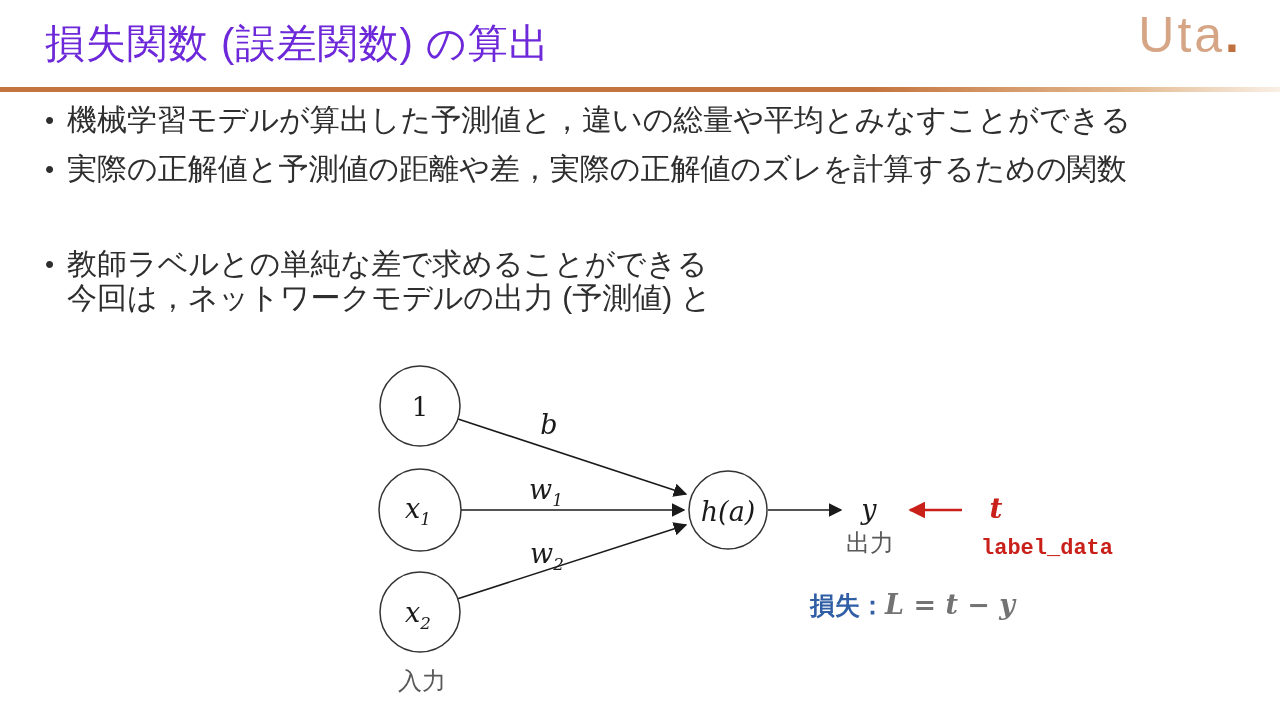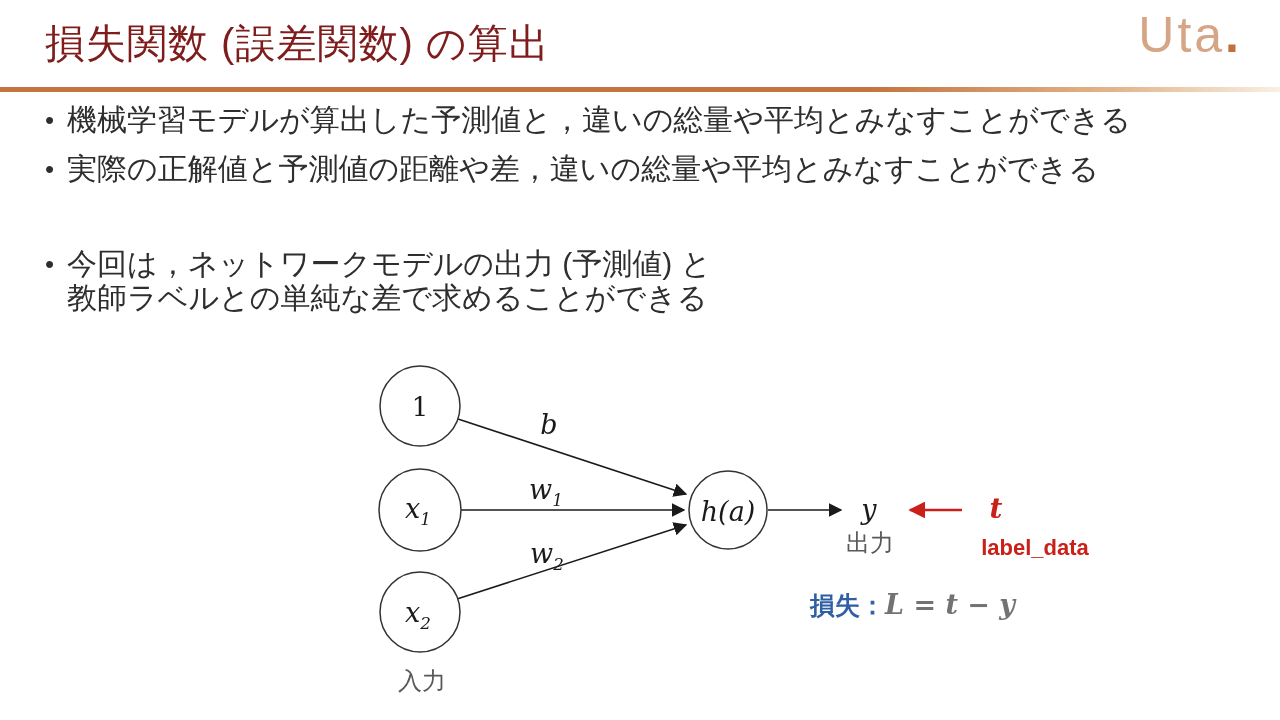--- a/index.html
+++ b/index.html
@@ -6,21 +6,21 @@
   .slide {
     position:relative; width:1280px; height:720px; background:#ffffff;
     font-family:"Liberation Sans", sans-serif; overflow:hidden;
     color:#2b2b2b;
   }
 
   
   .page-title {
     position:absolute; left:45px; top:16px; margin:0;
     font-size:40px; font-weight:400; letter-spacing:1px;
-    color:#7f1d1d;
+    color:#6d28d9;
   }
   .logo {
     position:absolute; right:38px; top:6px;
     font-family:"Liberation Sans", sans-serif;
     font-weight:200; font-size:50px; letter-spacing:3px;
     color:#D5A585;
     text-align:right;
   }
   .logo .logo-dot { color:#C0703C; font-weight:700; }
   .title-rule {
@@ -47,21 +47,22 @@
   }
   .math {
     font-family:"DejaVu Serif", serif; font-style:italic; font-size:27px; color:#1a1a1a;
   }
   .math sub { font-size:0.62em; font-style:italic; }
   .upright { font-style:normal; font-size:26px; }
   .jp-gray { font-size:24px; color:#595959; font-style:normal;text-align:center; }
   .red-sym { color:#C9201A; font-weight:bold; font-size:28px; }
   .red-label {
     color:#C9201A; font-weight:bold; font-size:22px;
-    font-family:Liberation Sans, sans-serif;
+    font-family:Liberation Mono, monospace;
+    margin-left:12px;
   }
   .loss-line {
     position:absolute; left:810px; top:589px; white-space:nowrap;
   }
   .loss-prefix { color:#315FA6; font-weight:bold; font-size:25px;margin-top:36px; }
   .loss-formula {
     color:#737373; font-weight:bold; font-style:italic;
     font-family:"DejaVu Serif", serif; font-size:27px;
   }
 </style>
@@ -73,27 +74,27 @@
   <h1 class="page-title">損失関数 (誤差関数) の算出</h1>
   <div class="logo"><span>Uta</span><span class="logo-dot">.</span></div>
   <div class="title-rule"></div>
 
   <div class="bullet" style="top:103px">
     <span class="marker">•</span>
     <span class="btext">機械学習モデルが算出した予測値と，違いの総量や平均とみなすことができる</span>
   </div>
   <div class="bullet" style="top:152px">
     <span class="marker">•</span>
-    <span class="btext">実際の正解値と予測値の距離や差，違いの総量や平均とみなすことができる</span>
+    <span class="btext">実際の正解値と予測値の距離や差，実際の正解値のズレを計算するための関数</span>
   </div>
   <div class="bullet" style="top:247px">
     <span class="marker">•</span>
     <span class="btext">
+      <span class="bline">教師ラベルとの単純な差で求めることができる</span>
       <span class="bline">今回は，ネットワークモデルの出力 (予測値) と</span>
-      <span class="bline">教師ラベルとの単純な差で求めることができる</span>
     </span>
   </div>
 
   <svg class="diagram-svg" viewBox="0 0 1280 720" aria-hidden="true">
     <defs>
       <marker id="arrow-black" viewBox="0 0 10 10" refX="9" refY="5" markerWidth="8.5" markerHeight="8.5" orient="auto-start-reverse">
         <path d="M0,0 L10,5 L0,10 z" fill="#1a1a1a"></path>
       </marker>
       <marker id="arrow-red" viewBox="0 0 10 10" refX="9" refY="5" markerWidth="6.5" markerHeight="6.5" orient="auto-start-reverse">
         <path d="M0,0 L10,5 L0,10 z" fill="#C9201A"></path>

